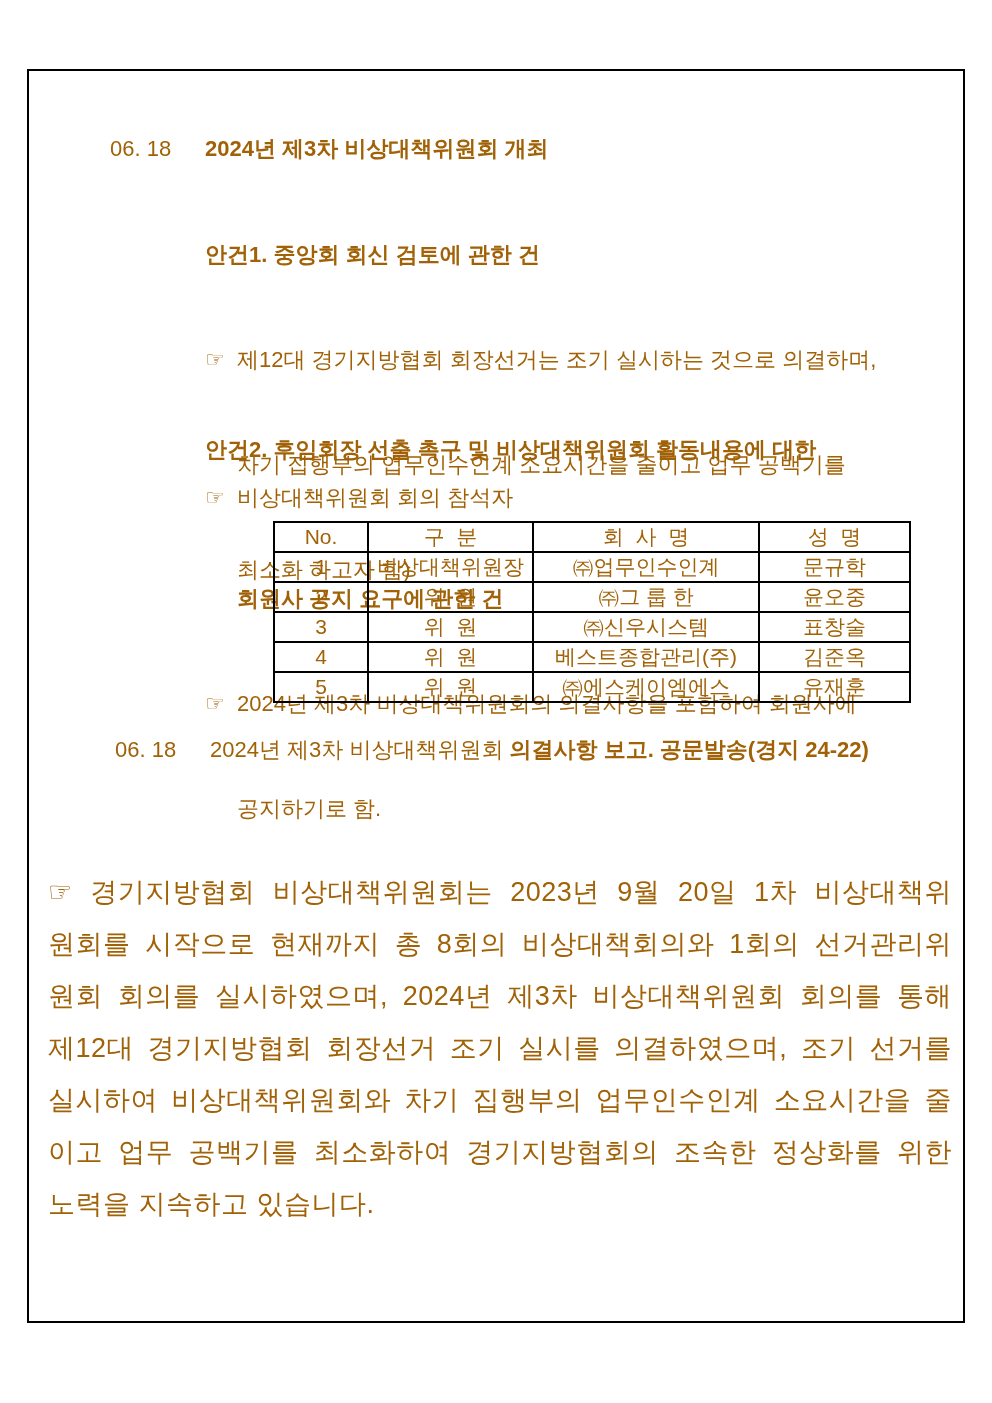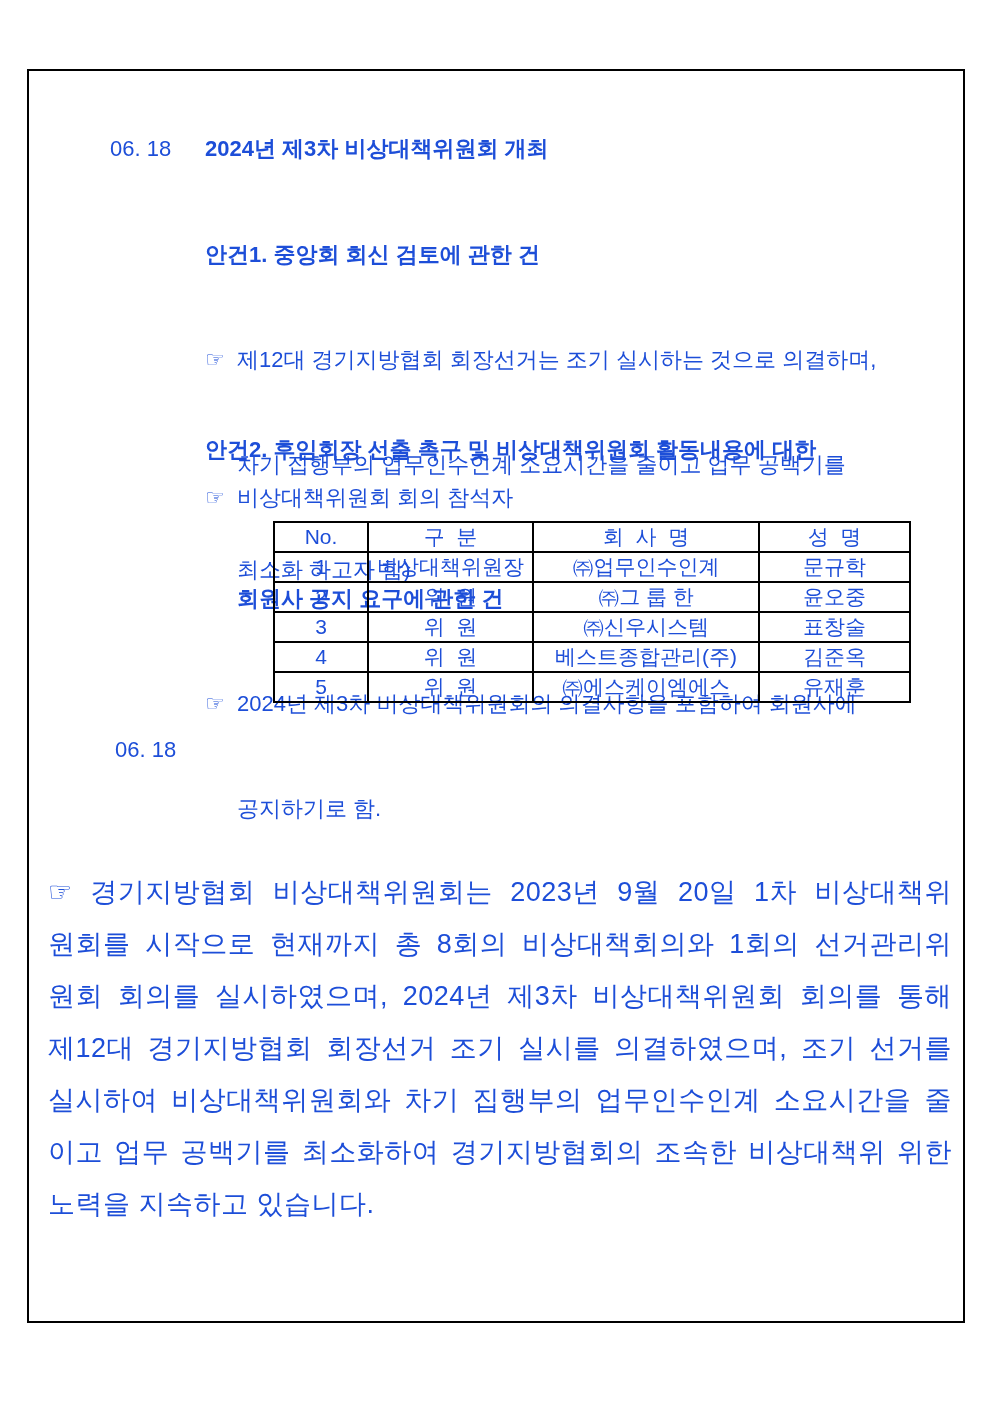--- a/index.html
+++ b/index.html
@@ -2,21 +2,21 @@
 <html><head>
 <meta charset="utf-8">
 <style>
   * { box-sizing: border-box; margin: 0; padding: 0; }
   html, body { background: #ffffff; }
   .page {
     position: relative;
     width: 992px;
     height: 1403px;
     background: #ffffff;
-    color: #1d4ed8;
+    color: #a16207;
     font-family: "Liberation Sans", "DejaVu Sans", sans-serif;
     overflow: hidden;
   }
   .frame {
     position: absolute;
     left: 27px;
     top: 69px;
     width: 938px;
     height: 1254px;
     border: 2px solid #000000;
@@ -152,26 +152,27 @@
         <td>5</td>
         <td>위  원</td>
         <td>㈜에스케이엠에스</td>
         <td>유재훈</td>
       </tr>
     </tbody>
       </table>
 
     <div class="abs body-text entry-row" style="left:86px; top:661px;">
       <span class="date-col">06. 18</span>
+      <span><span>2024년 제3차 비상대책위원회 </span><span class="bold">의결사항 보고. 공문발송(경지 24-22)</span></span>
     </div>
 
     <div class="abs summary" style="left:19px; top:795px;">
       <div class="sum-line">☞ 경기지방협회 비상대책위원회는 2023년 9월 20일 1차 비상대책위</div>
       <div class="sum-line">원회를 시작으로 현재까지 총 8회의 비상대책회의와 1회의 선거관리위</div>
       <div class="sum-line">원회 회의를 실시하였으며, 2024년 제3차 비상대책위원회 회의를 통해</div>
       <div class="sum-line">제12대 경기지방협회 회장선거 조기 실시를 의결하였으며, 조기 선거를</div>
       <div class="sum-line">실시하여 비상대책위원회와 차기 집행부의 업무인수인계 소요시간을 줄</div>
-      <div class="sum-line">이고 업무 공백기를 최소화하여 경기지방협회의 조속한 비상대책위 위한</div>
+      <div class="sum-line">이고 업무 공백기를 최소화하여 경기지방협회의 조속한 정상화를 위한</div>
       <div class="sum-line last">노력을 지속하고 있습니다.</div>
     </div>
 
   </div>
 </div>
 
 </body></html>

